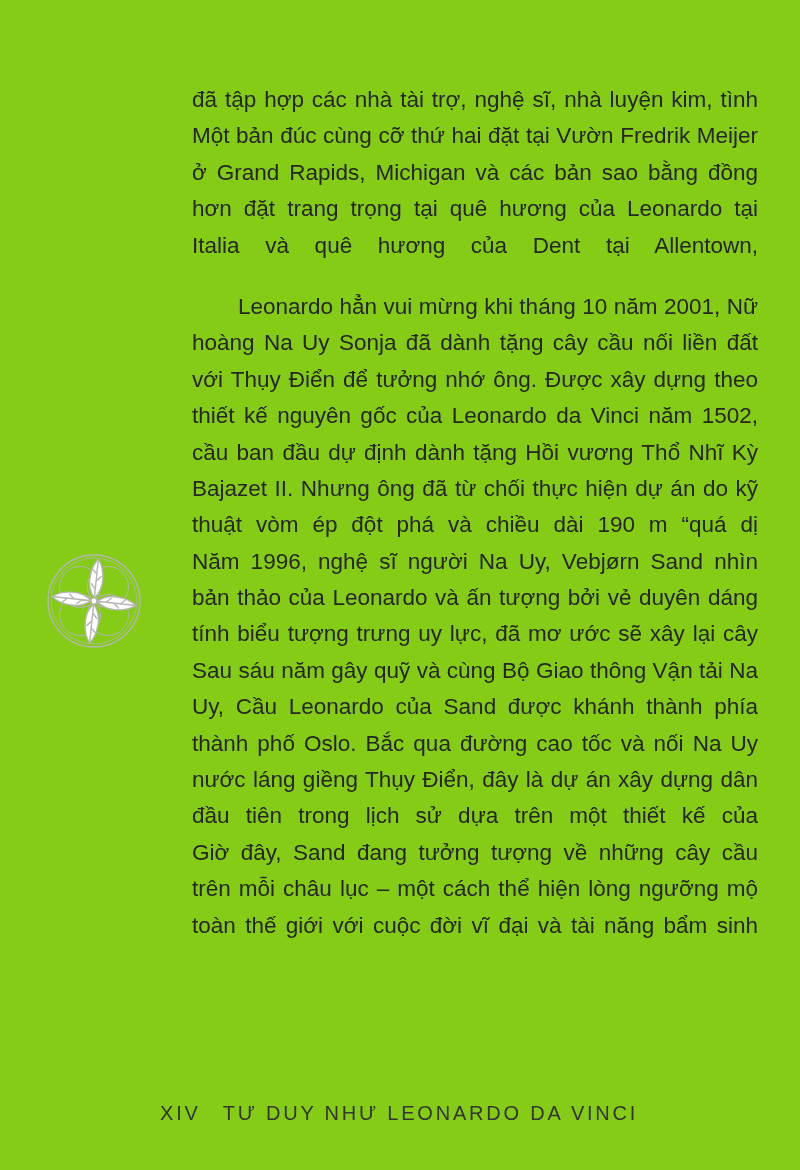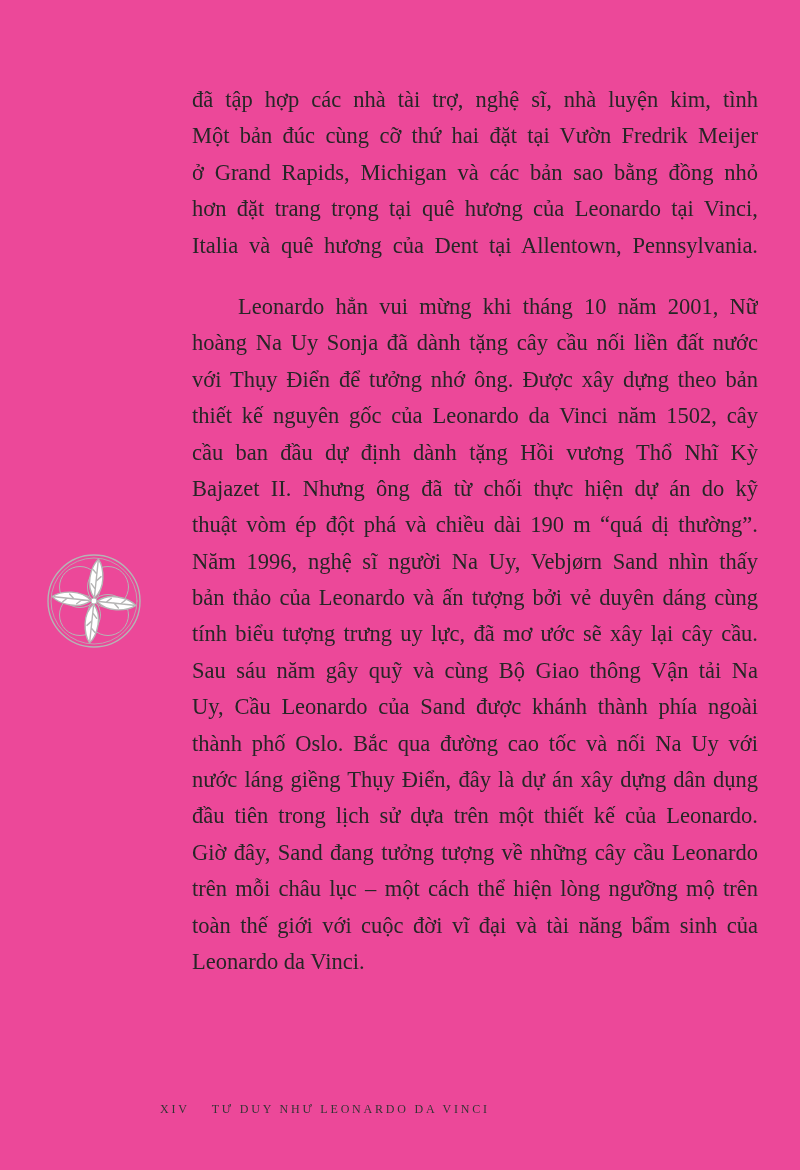--- a/index.html
+++ b/index.html
@@ -4,23 +4,23 @@
 <style>
   html, body {
     margin: 0;
     padding: 0;
     background: #ffffff;
   }
   .page {
     position: relative;
     width: 800px;
     height: 1170px;
-    background: #ec4899;
+    background: #84cc16;
     overflow: hidden;
-    font-family: Liberation Serif, serif;
+    font-family: Liberation Sans, sans-serif;
     color: #262626;
   }
   .text-block {
     position: absolute;
     left: 192px;
     top: 82px;
     width: 566px;
   }
   .paragraph { margin: 0; }
   .paragraph + .paragraph { margin-top: 25px; }
@@ -40,21 +40,21 @@
     position: absolute;
     left: 44px;
     top: 549px;
     width: 100px;
     height: 104px;
   }
   .footer {
     position: absolute;
     left: 160px;
     top: 1102px;
-    font-size: 12px;
+    font-size: 20px;
     letter-spacing: 2.8px;
     color: #343434;
     white-space: nowrap;
   }
   .footer .page-num { margin-right: 22px; }
 </style>
 </head>
 <body>
 
 <div class="page">
@@ -113,21 +113,20 @@
         <div class="line"><span>bản thảo của Leonardo và ấn tượng bởi vẻ duyên dáng cùng</span></div>
         <div class="line"><span>tính biểu tượng trưng uy lực, đã mơ ước sẽ xây lại cây cầu.</span></div>
         <div class="line"><span>Sau sáu năm gây quỹ và cùng Bộ Giao thông Vận tải Na</span></div>
         <div class="line"><span>Uy, Cầu Leonardo của Sand được khánh thành phía ngoài</span></div>
         <div class="line"><span>thành phố Oslo. Bắc qua đường cao tốc và nối Na Uy với</span></div>
         <div class="line"><span>nước láng giềng Thụy Điển, đây là dự án xây dựng dân dụng</span></div>
         <div class="line"><span>đầu tiên trong lịch sử dựa trên một thiết kế của Leonardo.</span></div>
         <div class="line"><span>Giờ đây, Sand đang tưởng tượng về những cây cầu Leonardo</span></div>
         <div class="line"><span>trên mỗi châu lục – một cách thể hiện lòng ngưỡng mộ trên</span></div>
         <div class="line"><span>toàn thế giới với cuộc đời vĩ đại và tài năng bẩm sinh của</span></div>
-        <div class="line short-last"><span>Leonardo da Vinci.</span></div>
       </div>
     </div>
 
   <div class="footer">
     <span class="page-num">XIV</span><span>TƯ DUY NHƯ LEONARDO DA VINCI</span>
   </div>
 
 </div>
 
 </body></html>

